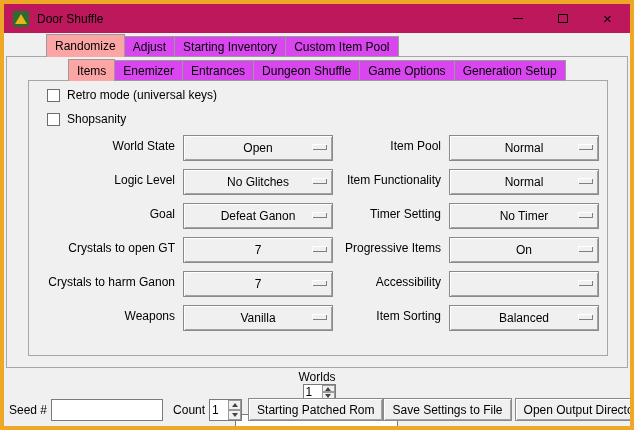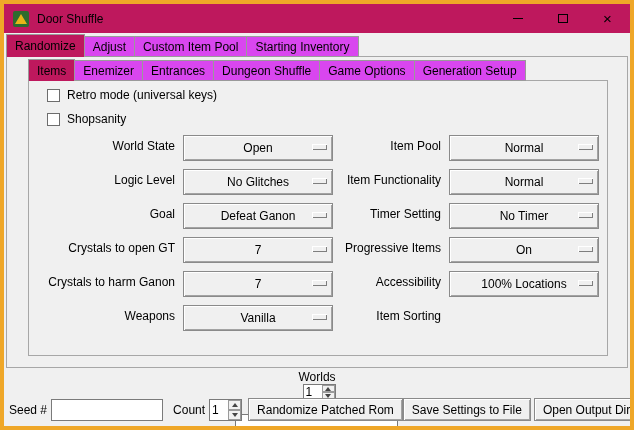--- a/index.html
+++ b/index.html
@@ -18,21 +18,21 @@
   .min-glyph { width:10px; height:1px; background:#000; }
   .max-glyph { width:10px; height:9px; border:1px solid #000; background:transparent; }
   .cap-close { font-size:15px; line-height:1; }
 
   
   .tabs { position:absolute; display:flex; align-items:flex-end; z-index:3; }
   .outer-tabs { top:30px; left:2px; height:23px; }
   .inner-tabs { top:55px; left:24px; height:22px; }
   .tab { background:#d946ef; border:1px solid #9a9a9a; padding:0 8px; display:flex; align-items:center; justify-content:center; height:21px; margin-right:-1px; position:relative; }
   .inner-tabs .tab { height:21px; }
-  .tab.selected { background:#be185d; height:23px; z-index:5; border-bottom:none; }
+  .tab.selected { background:#fca5a5; height:23px; z-index:5; border-bottom:none;margin-left:40px; }
   .inner-tabs .tab.selected { height:22px; }
 
   .outer-pane { position:absolute; top:52px; left:2px; width:622px; height:312px; border:1px solid #a7a7a7; background:#f0f0f0; z-index:1; }
   .inner-pane { position:absolute; top:76px; left:24px; width:580px; height:276px; border:1px solid #a7a7a7; background:#f0f0f0; z-index:2; padding:2px 8px 0 8px; }
 
   
   .check-row { height:24px; display:flex; align-items:center; padding-left:10px; }
   .checkbox { width:13px; height:13px; background:#fff; border:1px solid #6d6d6d; margin-right:7px; flex:0 0 auto; }
   .check-label { line-height:13px; }
 
@@ -80,22 +80,22 @@
         </div>
       <div class="cap-btn cap-close">
           <span>×</span>
         </div>
     </div>
   </div>
 
   <div class="tabs outer-tabs">
     <div class="tab selected">Randomize</div>
     <div class="tab">Adjust</div>
+    <div class="tab">Starting Inventory</div>
     <div class="tab">Custom Item Pool</div>
-    <div class="tab">Starting Inventory</div>
   </div>
   <div class="outer-pane"></div>
 
   <div class="tabs inner-tabs">
     <div class="tab selected">Items</div>
     <div class="tab">Enemizer</div>
     <div class="tab">Entrances</div>
     <div class="tab">Dungeon Shuffle</div>
     <div class="tab">Game Options</div>
     <div class="tab">Generation Setup</div>
@@ -158,30 +158,33 @@
         <span class="dd-indicator"></span>
       </div>
 
       <div class="opt-label">Crystals to harm Ganon</div>
       <div class="dropdown">
         <span class="dd-text">7</span>
         <span class="dd-indicator"></span>
       </div>
       <div class="opt-label">Accessibility</div>
       <div class="dropdown">
-        <span class="dd-text">100% Locations</span>
         <span class="dd-indicator"></span>
       </div>
 
       <div class="opt-label">Weapons</div>
       <div class="dropdown">
         <span class="dd-text">Vanilla</span>
         <span class="dd-indicator"></span>
       </div>
       <div class="opt-label">Item Sorting</div>
+      <div class="dropdown">
+        <span class="dd-text">Balanced</span>
+        <span class="dd-indicator"></span>
+      </div>
 
     </div>
   </div>
 
   <div class="bottom-row row-1">
     <span class="lbl">Worlds</span>
     <div class="spinbox ml4">
       <input class="spin-entry" value="1" style="">
       <div class="spin-arrows">
         <div class="spin-btn">
@@ -204,20 +207,20 @@
       <input class="spin-entry" value="1" style="">
       <div class="spin-arrows">
         <div class="spin-btn">
             <span class="tri-up"></span>
           </div>
         <div class="spin-btn">
             <span class="tri-down"></span>
           </div>
       </div>
     </div>
-    <div class="btn ml6">Randomize Patched Rom</div>
+    <div class="btn ml6">Starting Patched Rom</div>
     <div class="right-group">
       <div class="btn">Save Settings to File</div>
       <div class="btn">Open Output Directory</div>
     </div>
   </div>
 
 </div>
 
 </body></html>

